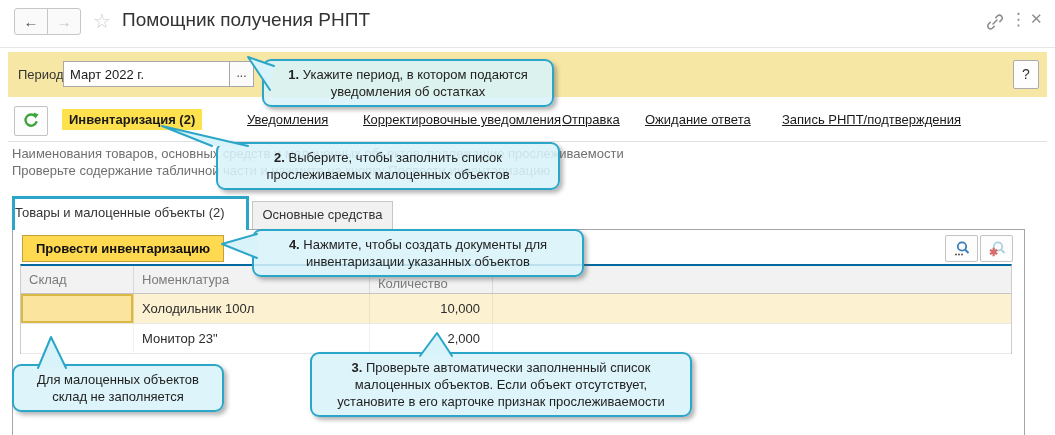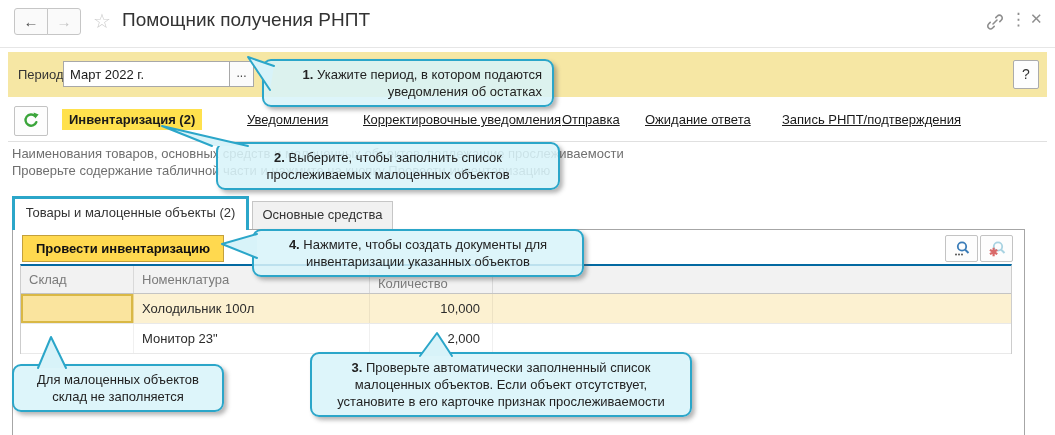--- a/index.html
+++ b/index.html
@@ -25,21 +25,21 @@
 
   
   .refresh-btn { position:absolute; left:14px; top:106px; width:34px; height:30px; background:#fdfdfd; border:1px solid #c3c3c3; border-radius:2px; display:flex; align-items:center; justify-content:center; }
   .step-active { position:absolute; left:62px; top:109px; background:#ffe14d; font-weight:bold; padding:3px 7px; white-space:nowrap; }
   .step-link { position:absolute; top:112px; text-decoration:underline; color:#1a1a1a; white-space:nowrap; cursor:pointer; }
   .divider-steps { position:absolute; left:8px; top:141px; width:1039px; height:1px; background:#e0e0e0; }
 
   .desc { position:absolute; left:12px; color:#6f6f6f; white-space:nowrap; }
 
   
-  .tab-active { position:absolute; left:12px; top:196px; width:237px; height:34px; background:#fff; border:3px solid #2ba6c9; border-bottom:none; z-index:6; text-align:center; line-height:28px; color:#333; }
+  .tab-active { position:absolute; left:12px; top:196px; width:237px; height:34px; background:#fff; border:3px solid #2ba6c9; border-bottom:none; z-index:6; line-height:28px; color:#333; }
   .tab-inactive { position:absolute; left:252px; top:201px; width:141px; height:28px; background:#f1f1f1; border:1px solid #c6c6c6; border-bottom:none; z-index:4; text-align:center; line-height:26px; color:#333; }
 
   
   .panel { position:absolute; left:12px; top:229px; width:1013px; height:212px; border:1px solid #a6a6a6; background:#fff; z-index:1; }
   .run-btn { position:absolute; left:9px; top:5px; height:27px; background:#ffd94f; border:1px solid #c3a03c; font-weight:bold; font-size:13px; font-family:"Liberation Sans",sans-serif; padding:0 13px; color:#111; }
   .tool-btn { position:absolute; top:5px; width:33px; height:27px; background:#fdfdfd; border:1px solid #c3c3c3; border-radius:2px; display:flex; align-items:center; justify-content:center; }
   .tool-btn.find { left:932px; }
   .tool-btn.findcancel { left:967px; }
 
   
@@ -152,21 +152,21 @@
         <div class="cell c-qt">2,000</div>
         <div class="cell c-fill"></div>
       </div>
     </div>
   </div>
 
   <svg class="tail" style="left:240px; top:50px;" width="45" height="48">
     <polygon points="8,7 34,16 30,40"></polygon>
       <path d="M34,16 L8,7 L30,40"></path>
   </svg>
-  <div class="callout" style="left:262px; top:59px; width:292px;text-align:right;">
+  <div class="callout" style="left:262px; top:59px; width:292px;">
     <b>1.</b> <span>Укажите период, в котором подаются уведомления об остатках</span>
   </div>
 
   <svg class="tail" style="left:155px; top:120px;" width="100" height="30">
     <polygon points="7,6 57,26 93,26"></polygon>
       <path d="M57,26 L7,6 L93,26"></path>
   </svg>
   <div class="callout" style="left:216px; top:142px; width:344px;">
     <b>2.</b> <span>Выберите, чтобы заполнить список прослеживаемых малоценных объектов</span>
   </div>

